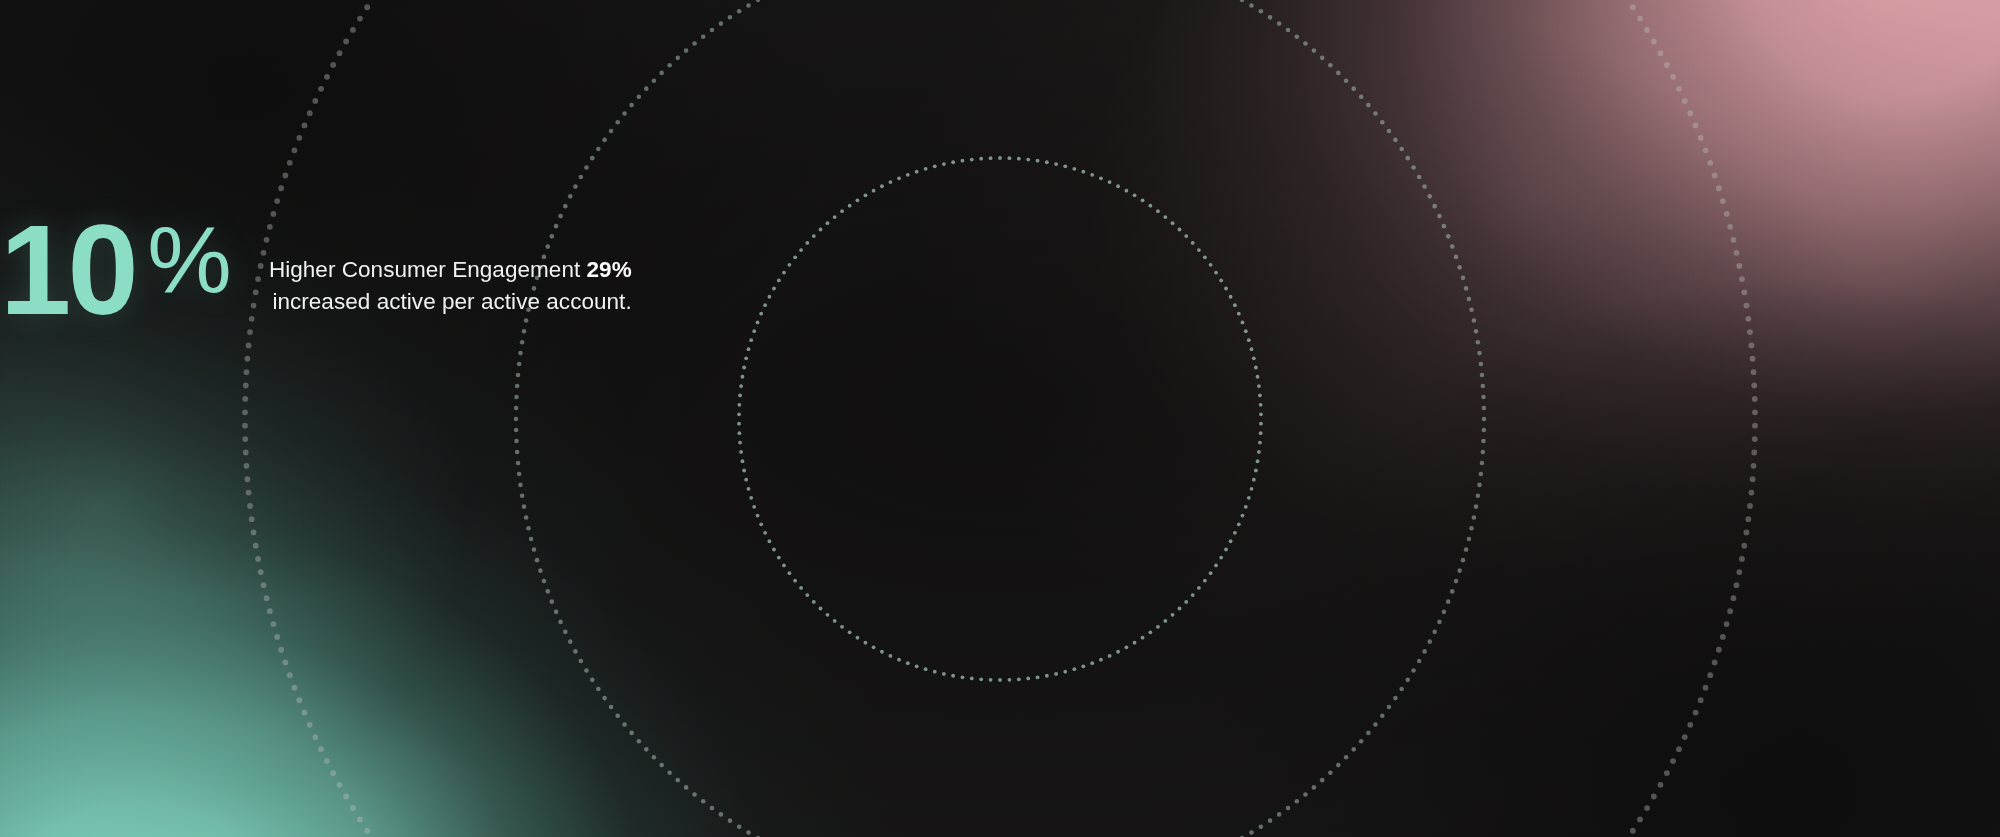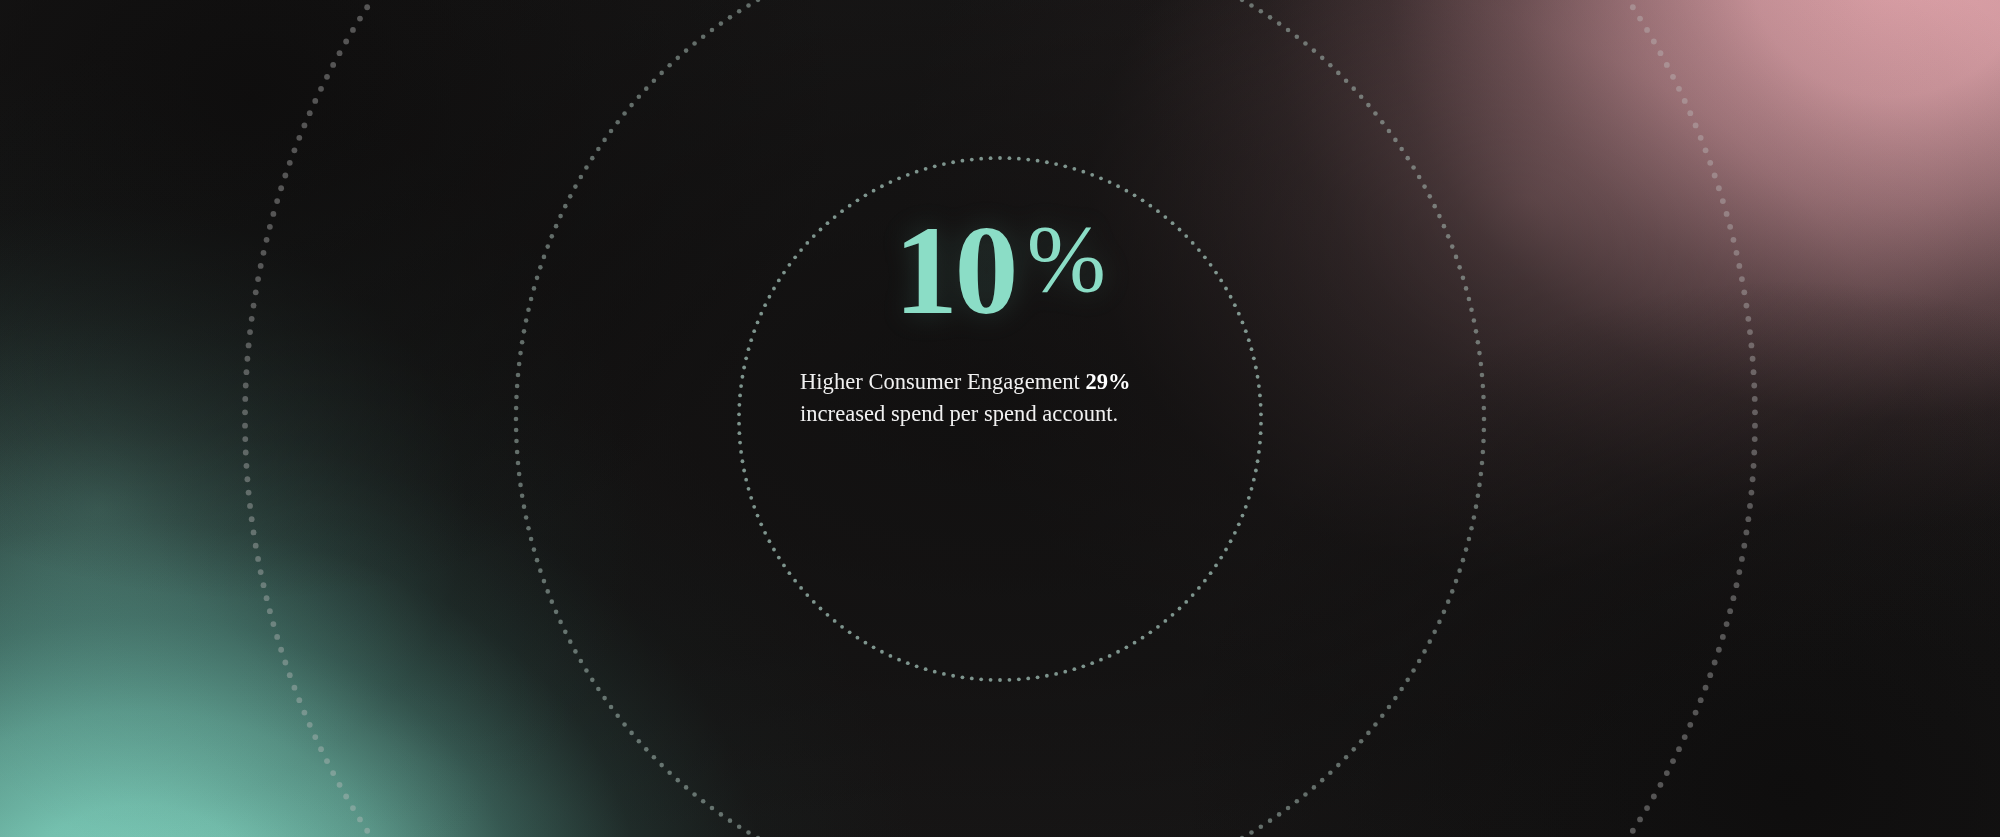--- a/index.html
+++ b/index.html
@@ -116,24 +116,22 @@
     pointer-events:none;
   }
   .rings svg { display:block; width:2000px; height:837px; }
 
   
   .content {
     position:absolute;
     left:0; right:0;
     top:206px;
     display:flex;
-    flex-direction:column;
     align-items:center;
-    text-align:left;
-    font-family:Liberation Serif, serif;
+    text-align:right;
   }
 
   .headline {
     display:flex;
     align-items:flex-start;
     justify-content:center;
     color:#8BDDC6;
     line-height:1;
     letter-spacing:-0.012em;
     filter:drop-shadow(0 0 14px rgba(120,215,192,0.18));
@@ -697,17 +695,17 @@
   <div class="content">
 
     <div class="headline">
       <span class="num">10</span>
       <span class="pct">%</span>
     </div>
 
     <div class="caption">
       <span>Higher Consumer</span>
       <span>Engagement </span><b>29%</b><span> increased</span>
-      <span>spend per spend account.</span>
+      <span>active per active account.</span>
     </div>
 
   </div>
 </div>
 
 </body></html>

